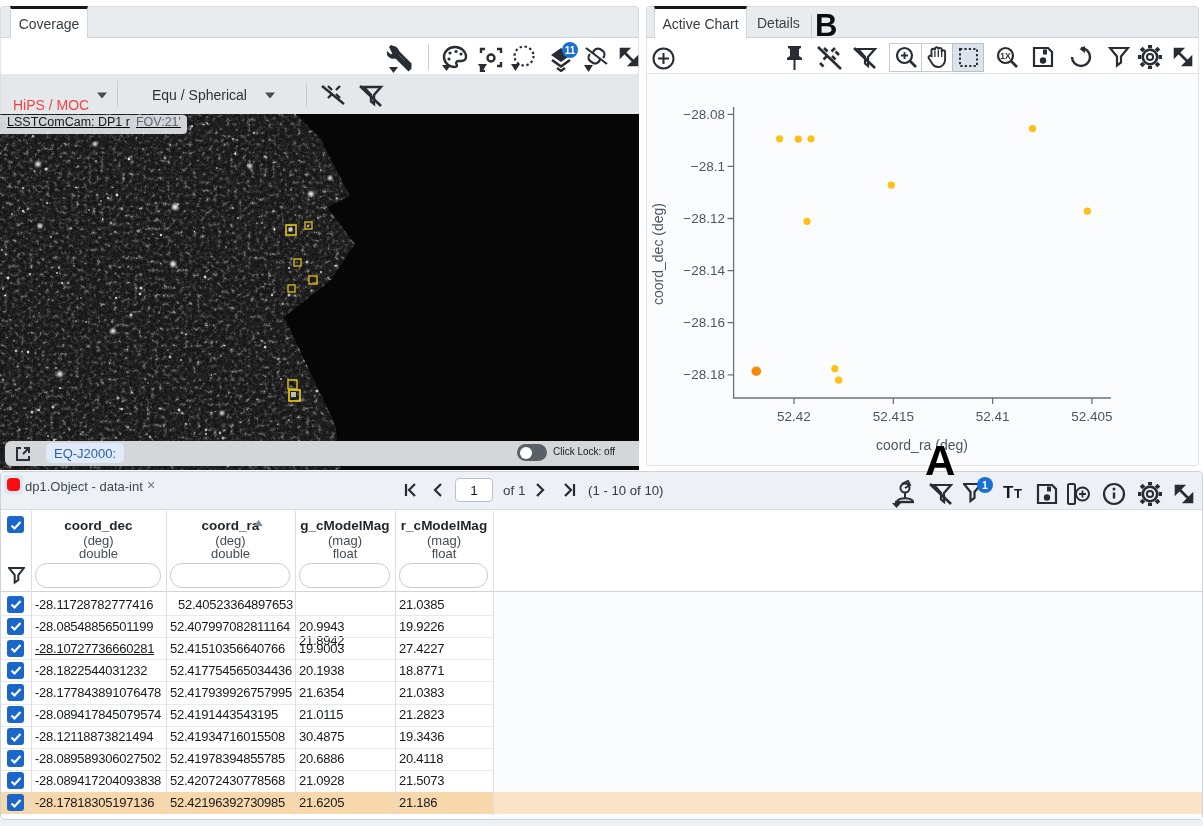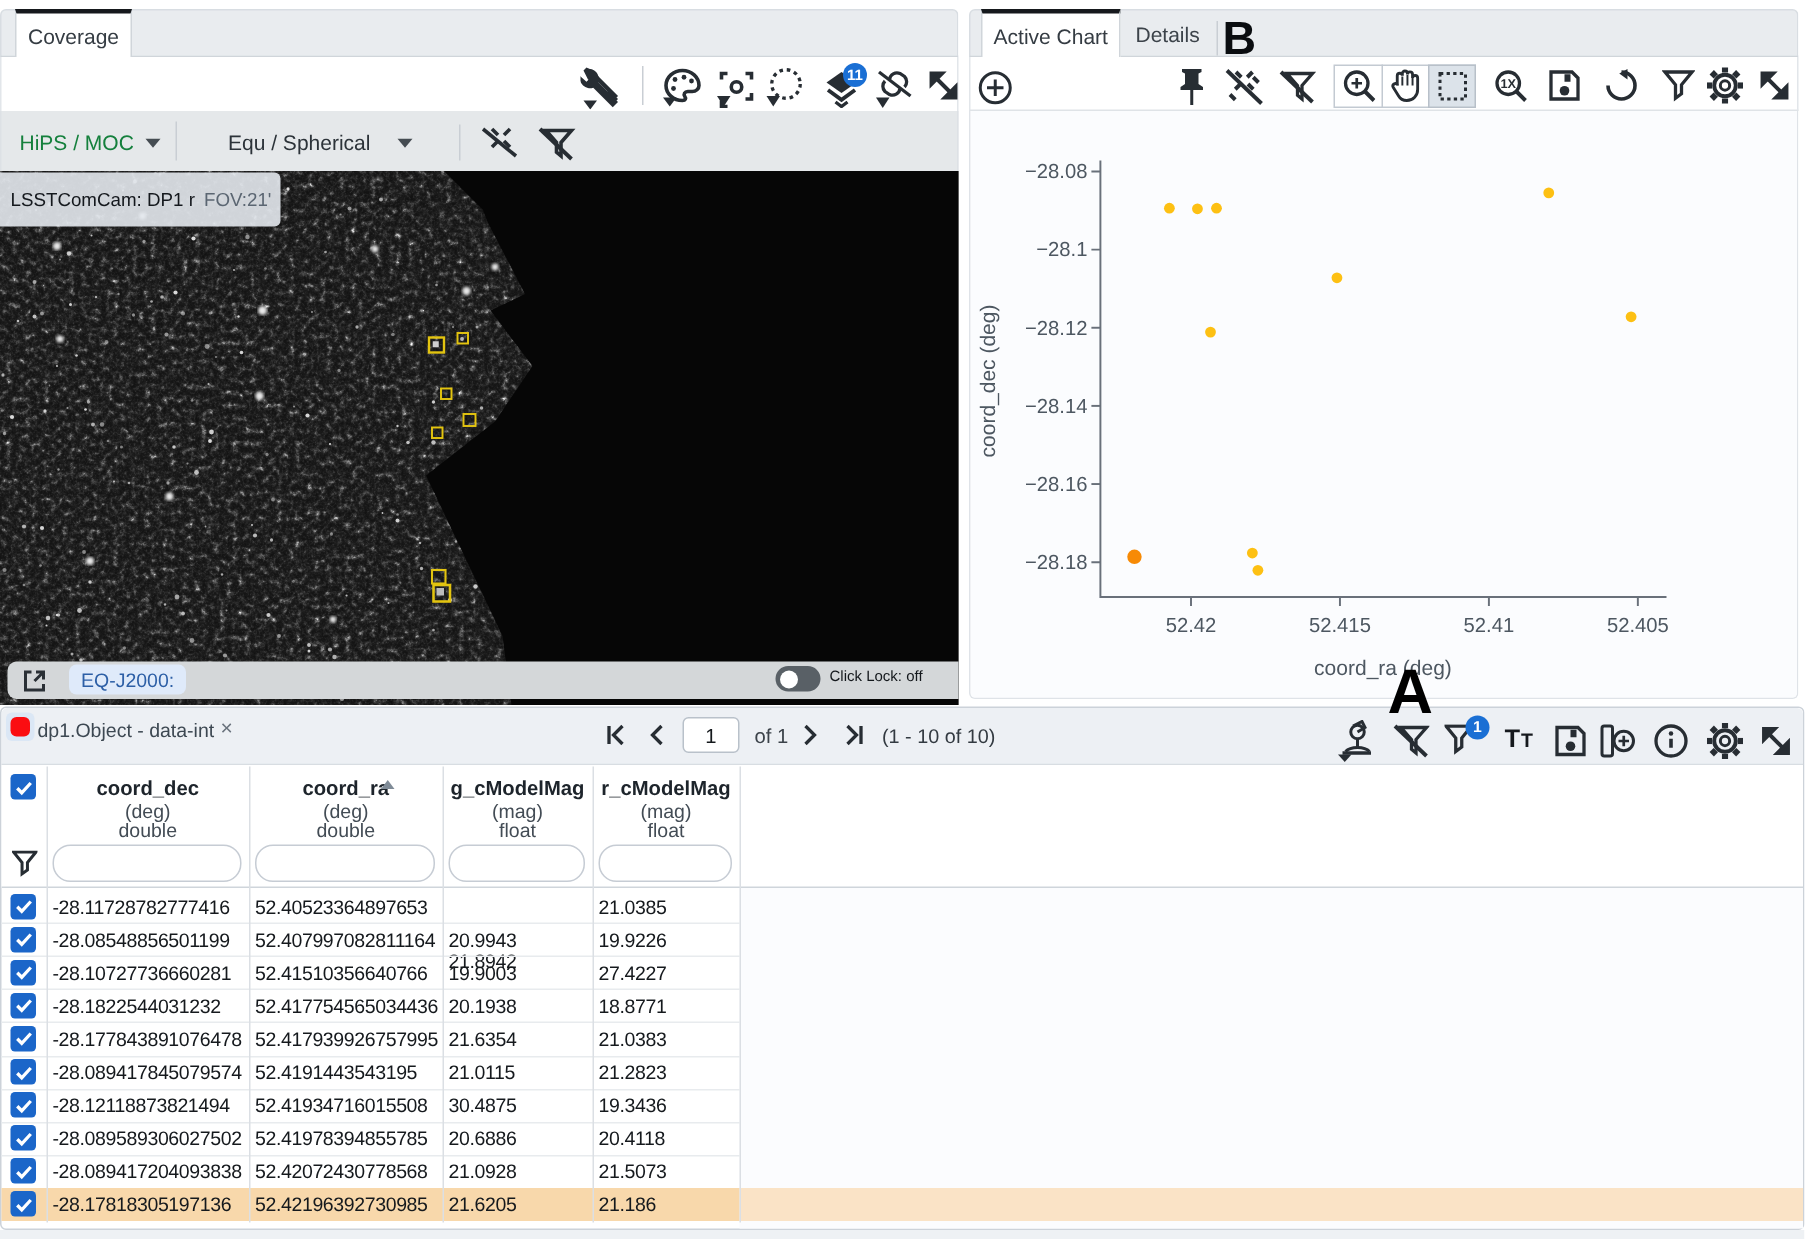--- a/index.html
+++ b/index.html
@@ -79,21 +79,21 @@
 <div class="abs" style="left:618px;top:46px;">
       <svg width="22" height="22" viewBox="0 0 22 22" style="">
 <g stroke="#272d33" stroke-width="2.6" fill="#272d33">
 <path d="M4 4 L18 18"></path>
 <path d="M3 3 h7 l-7 7z"></path>
           <path d="M19 19 h-7 l7-7z"></path>
         </g>
       </svg>
     </div>
 <div class="abs" style="left:0;top:74px;width:639px;height:40px;background:#e5e8ea;border-left:1px solid #dde1e5;border-right:1px solid #dde1e5;"></div>
-<div class="abs itext" style="left:13px;top:87px;font-size:14px;color:#15803d;">HiPS / MOC</div>
+<div class="abs itext" style="left:13px;top:97px;font-size:14px;color:#ef4444;">HiPS / MOC</div>
 <div class="abs" style="left:96px;top:91px;">
       <svg width="12" height="9" viewBox="0 0 12 9" style="">
         <path d="M1 1.5 h10 l-5 6z" fill="#454c52"></path>
       </svg>
     </div>
 <div class="vdiv" style="left:117px;top:81px;height:26px;"></div>
 <div class="abs itext" style="left:152px;top:87px;font-size:14px;color:#2c3339;">Equ / Spherical</div>
 <div class="abs" style="left:264px;top:91px;">
       <svg width="12" height="9" viewBox="0 0 12 9" style="">
         <path d="M1 1.5 h10 l-5 6z" fill="#454c52"></path>
@@ -304,21 +304,21 @@
         <rect x="305" y="108" width="7" height="7" fill="none" stroke="#e3c410" stroke-width="1.3"></rect>
         <rect x="294" y="145" width="7" height="7" fill="none" stroke="#e3c410" stroke-width="1.3"></rect>
         <rect x="309" y="162" width="8" height="8" fill="none" stroke="#e3c410" stroke-width="1.3"></rect>
         <rect x="288" y="171" width="7" height="7" fill="none" stroke="#e3c410" stroke-width="1.3"></rect>
         <rect x="288" y="266" width="9" height="9" fill="none" stroke="#e3c410" stroke-width="1.4"></rect>
         <rect x="289" y="276" width="11" height="11" fill="none" stroke="#e3c410" stroke-width="1.7"></rect>
         <rect x="288.5" y="113.5" width="4" height="4" fill="#cfcfcf"></rect>
         <rect x="291" y="278" width="5" height="5" fill="#bbb"></rect>
 </svg>
     </div>
-<div class="abs" style="left:0px;top:115px;height:36px;background:rgba(228,233,238,0.9);border-radius:0 4px 4px 0;display:flex;align-items:center;padding:0 6px 0 7px;font-size:12.5px;white-space:nowrap;">
+<div class="abs" style="left:0px;top:115px;height:19px;background:rgba(228,233,238,0.9);border-radius:0 4px 4px 0;display:flex;align-items:flex-start;padding:0 6px 0 7px;font-size:12.5px;white-space:nowrap;text-decoration:underline;">
 <span style="color:#14181d;">LSSTComCam: DP1 r</span>
       <span style="color:#5b6672;margin-left:6px;">FOV:21'</span>
     </div>
 <div class="abs" style="left:5px;top:441px;width:634px;height:25px;background:#d4d7d9;border-radius:6px 0 0 6px;"></div>
 <div class="abs" style="left:14px;top:445px;">
       <svg width="18" height="18" viewBox="0 0 18 18" style="">
 <g stroke="#2a3036" stroke-width="2" fill="none">
 <path d="M7 3 H3 v12 h12 v-4"></path>
 <path d="M9 9 L15 3 M10 3 h5 v5"></path>
         </g>
@@ -620,40 +620,40 @@
         <path d="M1 1 h15 l-5.7 7 v5 l-3.6 2.6 v-7.6z" fill="none" stroke="#272d33" stroke-width="2"></path>
       </svg>
     </div>
 <div class="abs" style="left:493px;top:592px;width:709px;height:227px;background:#fbfcfe;"></div>
 <div class="cb" style="left:7px;top:595.5px;">
       <svg width="14" height="14" viewBox="0 0 14 14" style="">
         <path d="M2.5 7.5 l3 3 6-6.5" stroke="#fff" stroke-width="2.2" fill="none"></path>
       </svg>
     </div>
 <div class="cell" style="left:35px;top:596.5px;width:129px;">-28.11728782777416</div>
-<div class="cell" style="left:170px;top:596.5px;width:123px;">52.40523364897653</div>
+<div class="cell" style="left:170px;top:596.5px;width:123px;text-align:right;">52.40523364897653</div>
 <div class="cell" style="left:299px;top:596.5px;width:94px;margin-top:36px;">21.8942</div>
 <div class="cell" style="left:399px;top:596.5px;width:92px;">21.0385</div>
 <div class="abs" style="left:1px;top:615.1px;width:492px;height:1px;background:#e8ebee;"></div>
 <div class="cb" style="left:7px;top:617.6px;">
       <svg width="14" height="14" viewBox="0 0 14 14" style="">
         <path d="M2.5 7.5 l3 3 6-6.5" stroke="#fff" stroke-width="2.2" fill="none"></path>
       </svg>
     </div>
 <div class="cell" style="left:35px;top:618.6px;width:129px;">-28.08548856501199</div>
 <div class="cell" style="left:170px;top:618.6px;width:123px;">52.407997082811164</div>
 <div class="cell" style="left:299px;top:618.6px;width:94px;">20.9943</div>
 <div class="cell" style="left:399px;top:618.6px;width:92px;">19.9226</div>
 <div class="abs" style="left:1px;top:637.2px;width:492px;height:1px;background:#e8ebee;"></div>
 <div class="cb" style="left:7px;top:639.7px;">
       <svg width="14" height="14" viewBox="0 0 14 14" style="">
         <path d="M2.5 7.5 l3 3 6-6.5" stroke="#fff" stroke-width="2.2" fill="none"></path>
       </svg>
     </div>
-<div class="cell" style="left:35px;top:640.7px;width:129px;">-28.10727736660281</div>
+<div class="cell" style="left:35px;top:640.7px;width:129px;text-decoration:underline;">-28.10727736660281</div>
 <div class="cell" style="left:170px;top:640.7px;width:123px;">52.41510356640766</div>
 <div class="cell" style="left:299px;top:640.7px;width:94px;">19.9003</div>
 <div class="cell" style="left:399px;top:640.7px;width:92px;">27.4227</div>
 <div class="abs" style="left:1px;top:659.3px;width:492px;height:1px;background:#e8ebee;"></div>
 <div class="cb" style="left:7px;top:661.8px;">
       <svg width="14" height="14" viewBox="0 0 14 14" style="">
         <path d="M2.5 7.5 l3 3 6-6.5" stroke="#fff" stroke-width="2.2" fill="none"></path>
       </svg>
     </div>
 <div class="cell" style="left:35px;top:662.8px;width:129px;">-28.1822544031232</div>

